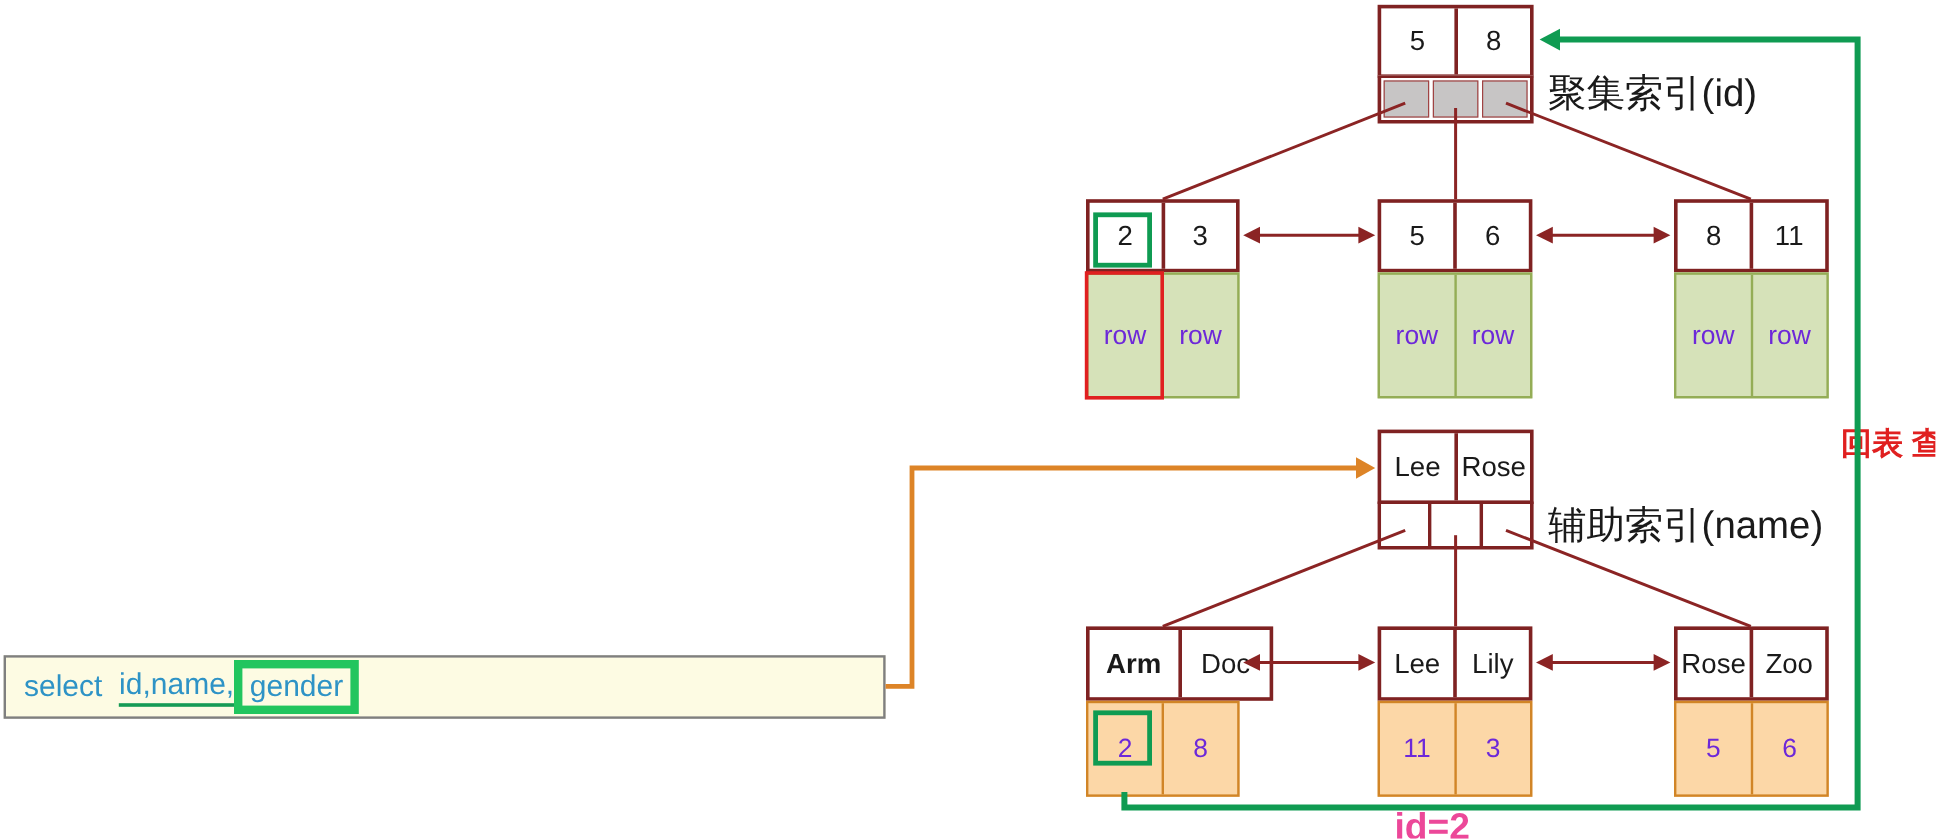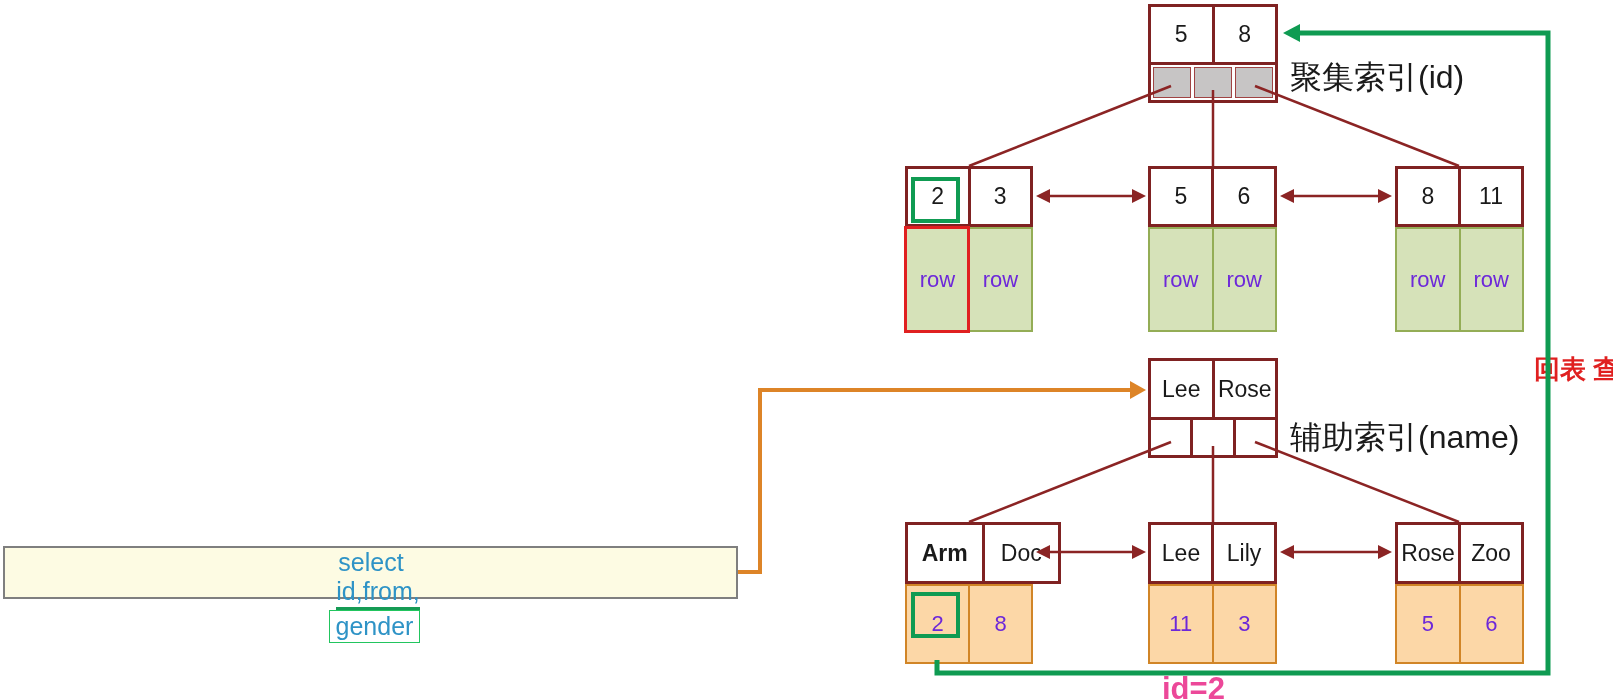--- a/index.html
+++ b/index.html
@@ -29,24 +29,24 @@
   .hl-green{position:absolute;border:4px solid #0f9b52;box-sizing:border-box;z-index:6;}
   .hl-red{position:absolute;border:3px solid #e02020;box-sizing:border-box;z-index:6;}
   
   .tree-label{position:absolute;font-size:32px;color:#1a1a1a;white-space:nowrap;}
   .ann-red{position:absolute;font-size:26px;font-weight:bold;color:#e02020;white-space:nowrap;z-index:4;margin-left:38px;}
   .ann-green{position:absolute;font-size:31px;font-weight:bold;color:#ec4899;white-space:nowrap;z-index:7;}
   
   .sql-box{
     position:absolute;left:3px;top:546px;width:735px;height:53px;box-sizing:border-box;
     background:#fdfbe3;border:2px solid #7f7f7f;display:flex;align-items:center;
-    padding-left:15px;font-size:25px;color:#2e93c6;white-space:pre;word-spacing:7px;flex-direction:column;
+    padding-left:15px;font-size:25px;color:#2e93c6;white-space:pre;word-spacing:7px;
   }
   .sql-cols{border-bottom:3px solid #169b55;padding-bottom:1px;}
-  .sql-gender{border:1px solid #22c55e;padding:1px 6px;margin-right:7px;}
+  .sql-gender{border:7px solid #22c55e;padding:1px 6px;margin-right:7px;}
   
   #overlay{position:absolute;left:0;top:0;z-index:5;pointer-events:none;}
 </style>
 </head>
 <body>
 
 <div id="canvas">
 
   <div class="key-row" style="left:1148px;top:4px;width:130px;height:61px;">
     <div class="key-cell divider">5</div>
@@ -125,21 +125,21 @@
   <div class="data-row orange" style="left:1395px;top:584px;width:129px;height:80px;">
     <div class="data-cell divider">5</div>
     <div class="data-cell">6</div>
   </div>
 
   <div class="hl-green" style="left:911px;top:592px;width:49px;height:46px;"></div>
 
   <div class="ann-red" style="left:1496px;top:352px;">回表 查询</div>
   <div class="ann-green" style="left:1162px;top:671px;">id=2</div>
 
-  <div class="sql-box"><span>select </span><span class="sql-cols">id,from,</span><span class="sql-gender">gender</span></div>
+  <div class="sql-box"><span>select </span><span class="sql-cols">id,name,</span><span class="sql-gender">gender</span></div>
 
   <svg id="overlay" width="1613" height="699" viewBox="0 0 1613 699">
 
     <line x1="1171" y1="86" x2="969" y2="166" stroke="#8b2424" stroke-width="2.5"></line>
     <line x1="1213" y1="90" x2="1213" y2="166" stroke="#8b2424" stroke-width="2.5"></line>
     <line x1="1255" y1="86" x2="1459" y2="166" stroke="#8b2424" stroke-width="2.5"></line>
 
     <line x1="1046" y1="196" x2="1136" y2="196" stroke="#8b2424" stroke-width="2.5"></line>
     <polygon points="1036,196 1050,189 1050,203" fill="#8b2424"></polygon>
     <polygon points="1146,196 1132,189 1132,203" fill="#8b2424"></polygon>

